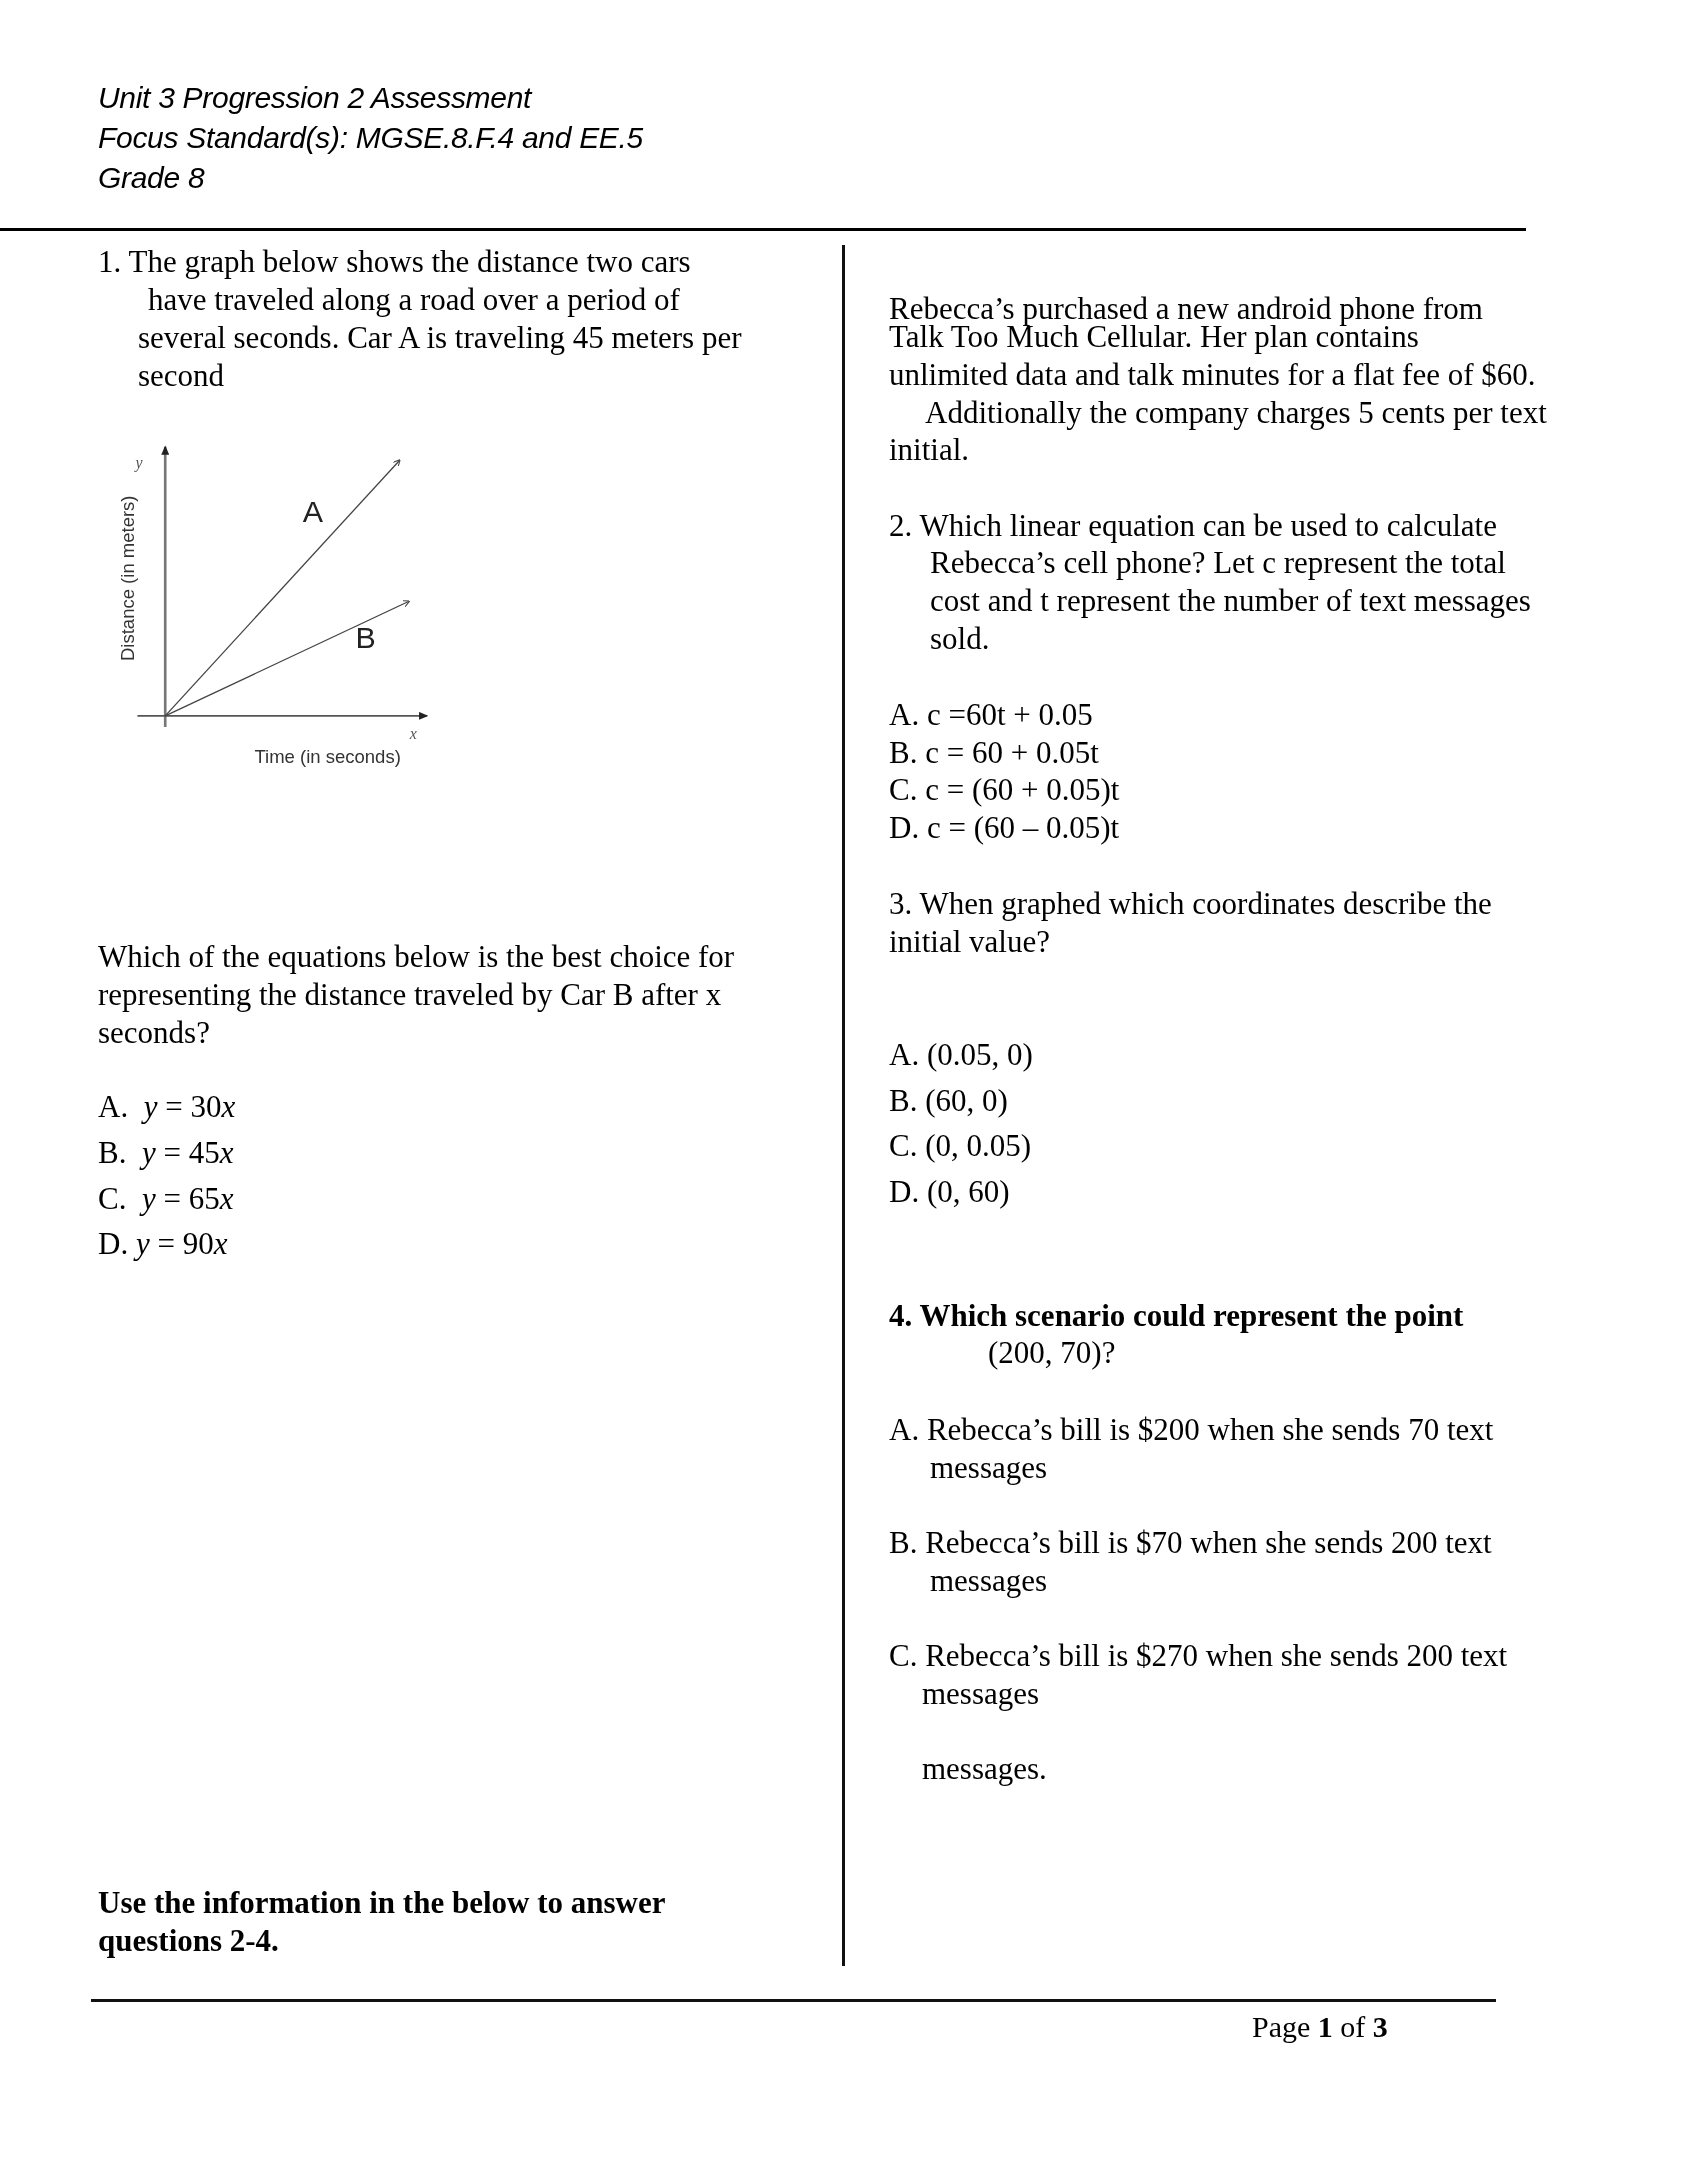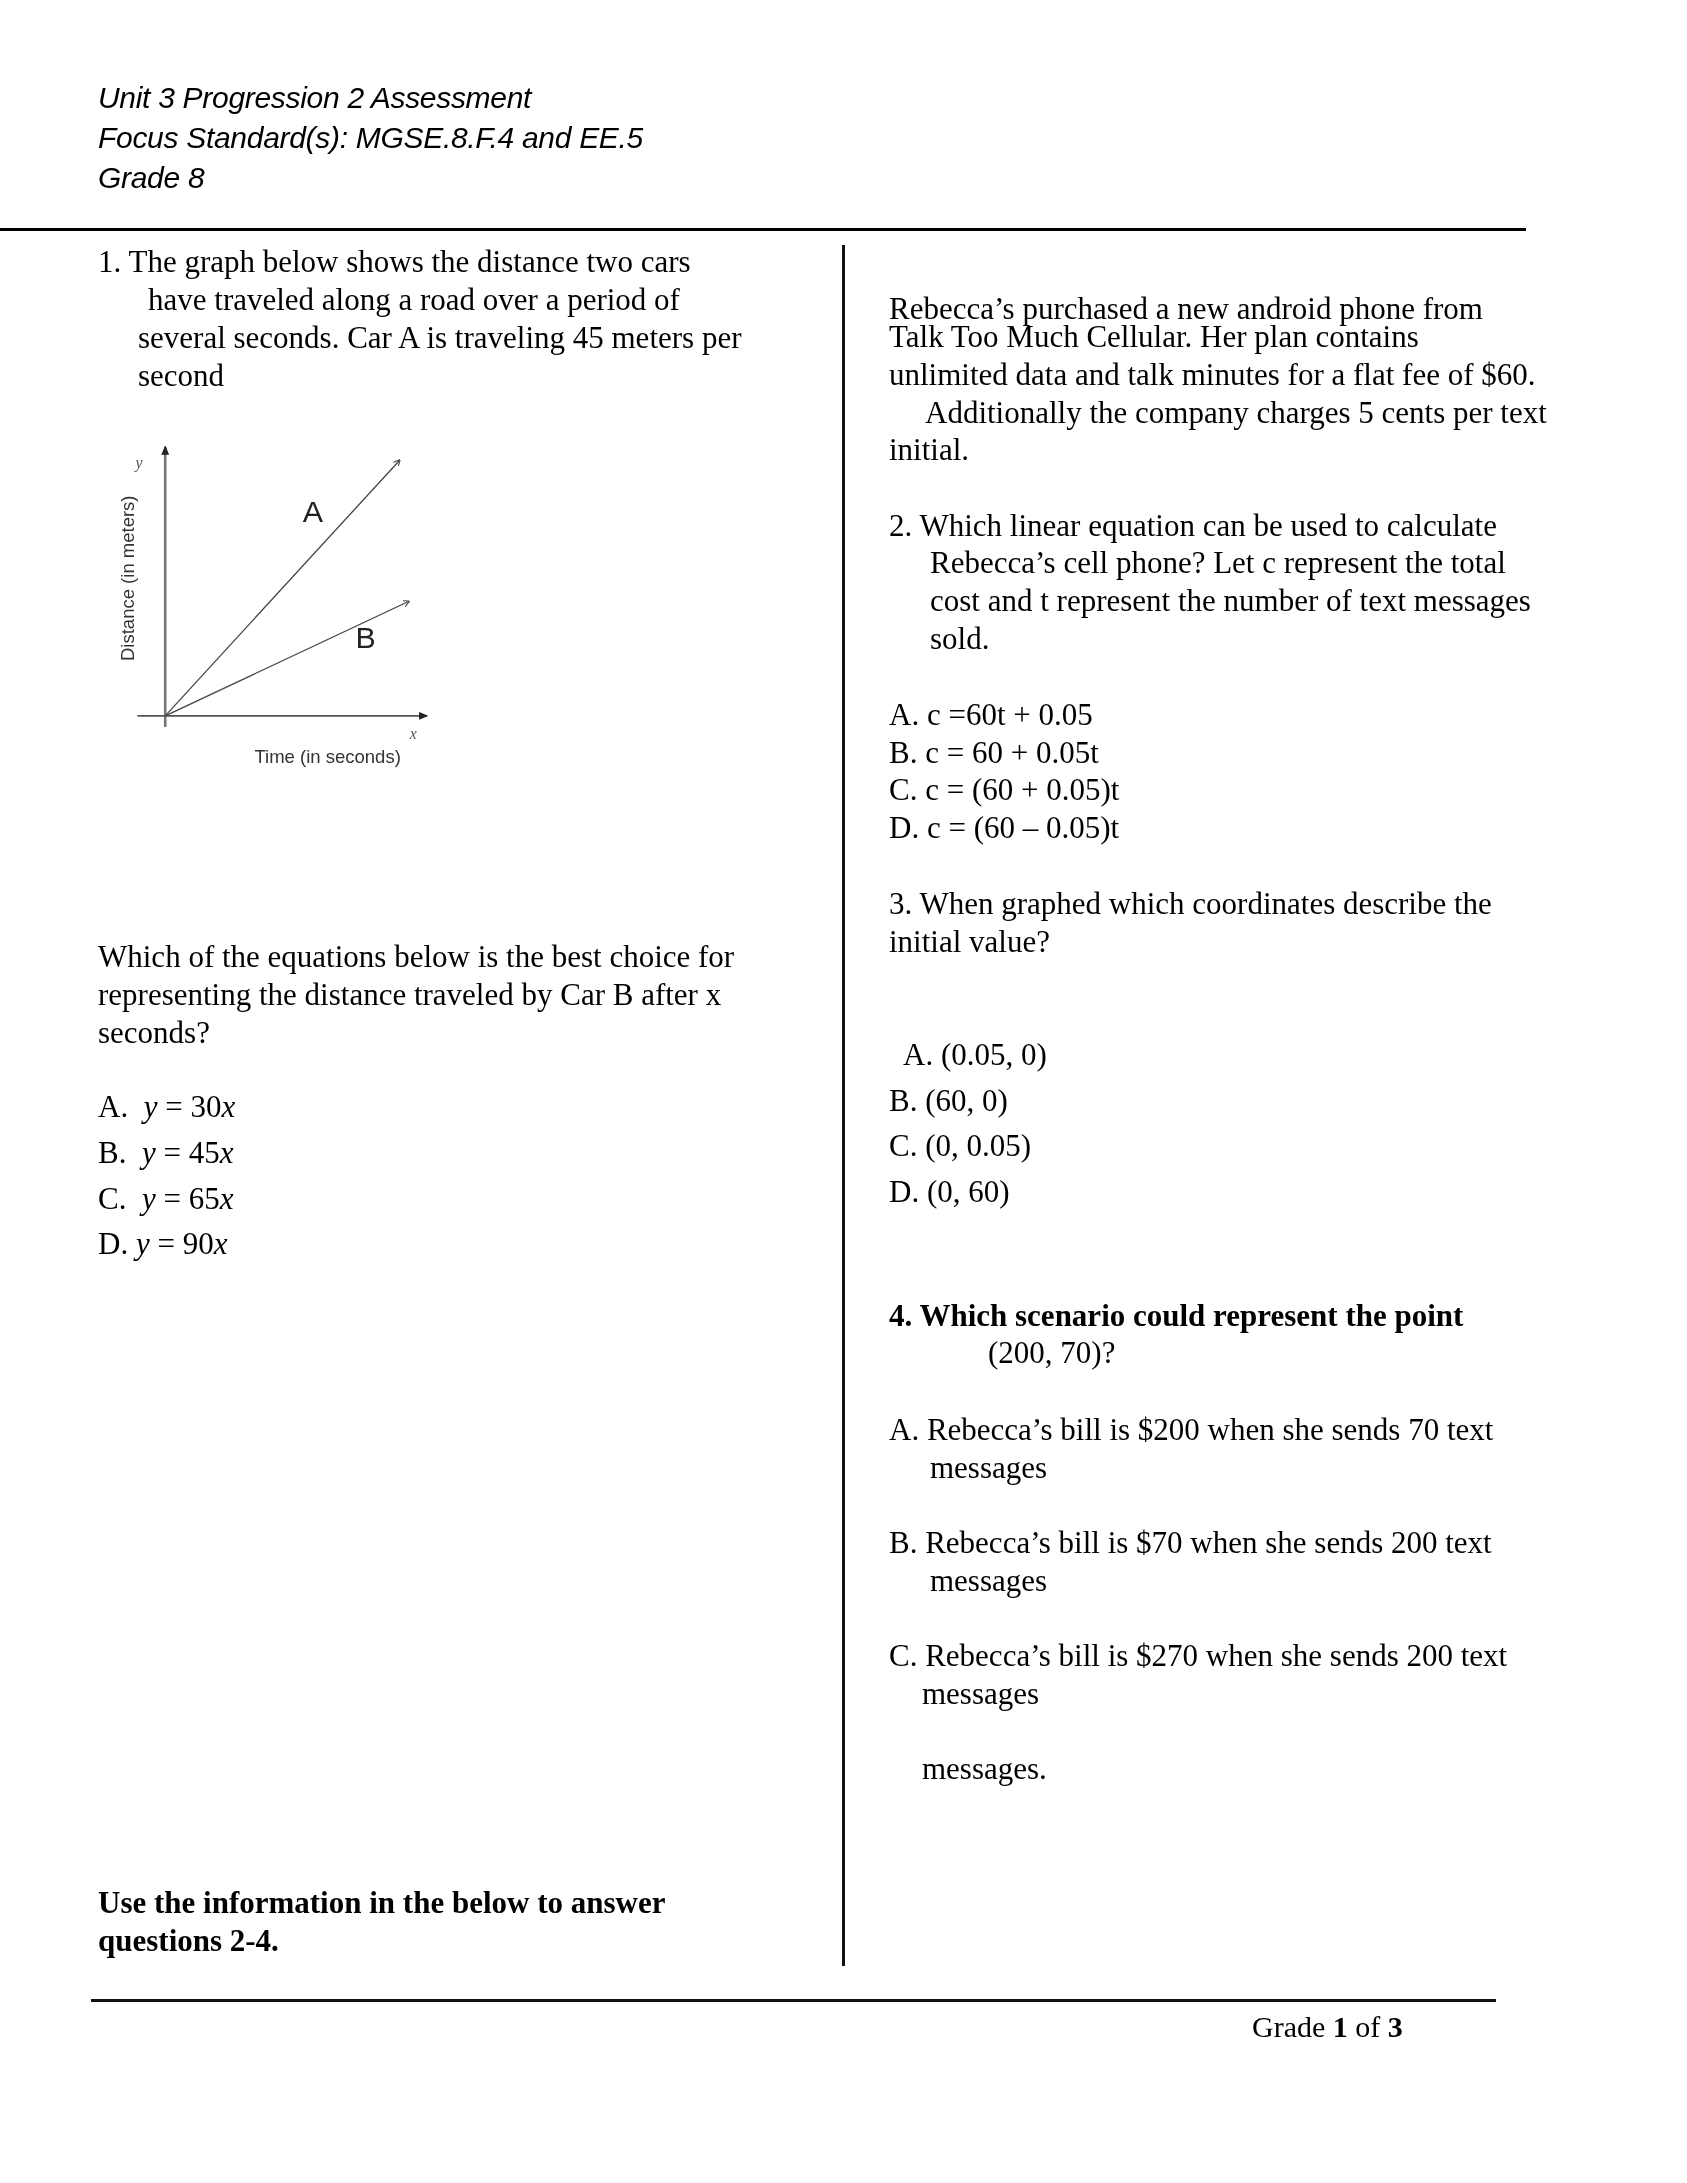--- a/index.html
+++ b/index.html
@@ -100,21 +100,21 @@
   <div class="abs" style="left:889px; top:696px;">A. c =60t + 0.05</div>
   <div class="abs" style="left:889px; top:734px;">B. c = 60 + 0.05t</div>
   <div class="abs" style="left:889px; top:771px;">C. c = (60 + 0.05)t</div>
   <div class="abs" style="left:889px; top:809px;">D. c = (60 – 0.05)t</div>
 </div>
 
 <div class="serif">
   <div class="abs" style="left:889px; top:885px;">3. When graphed which coordinates describe the</div>
   <div class="abs" style="left:889px; top:923px;"> initial value?</div>
 
-  <div class="abs" style="left:889px; top:1036px;margin-left:14px;">A. (0.05, 0)</div>
+  <div class="abs" style="left:889px; top:1036px;">A. (0.05, 0)</div>
   <div class="abs" style="left:889px; top:1082px;">B. (60, 0)</div>
   <div class="abs" style="left:889px; top:1127px;">C. (0, 0.05)</div>
   <div class="abs" style="left:889px; top:1173px;">D. (0, 60)</div>
 </div>
 
 <div class="serif">
   <div class="abs" style="left:889px; top:1297px;font-weight:bold;">4. Which scenario could represent the point</div>
   <div class="abs" style="left:988px; top:1334px;">(200, 70)?</div>
 
   <div class="abs" style="left:889px; top:1411px;">
@@ -129,15 +129,15 @@
     <div>C. Rebecca’s bill is $270 when she sends 200 text</div>
     <div style="padding-left:33px;">messages</div>
   </div>
   <div class="abs" style="left:889px; top:1750px;">
     <div style="padding-left:33px;">messages.</div>
   </div>
 </div>
 
 <div class="rule-bottom"></div>
 <div class="footer-page">
-  <span>Grade </span><span class="bold">1</span><span> of </span><span class="bold">3</span>
+  <span>Page </span><span class="bold">1</span><span> of </span><span class="bold">3</span>
 </div>
 
 
 </body></html>

